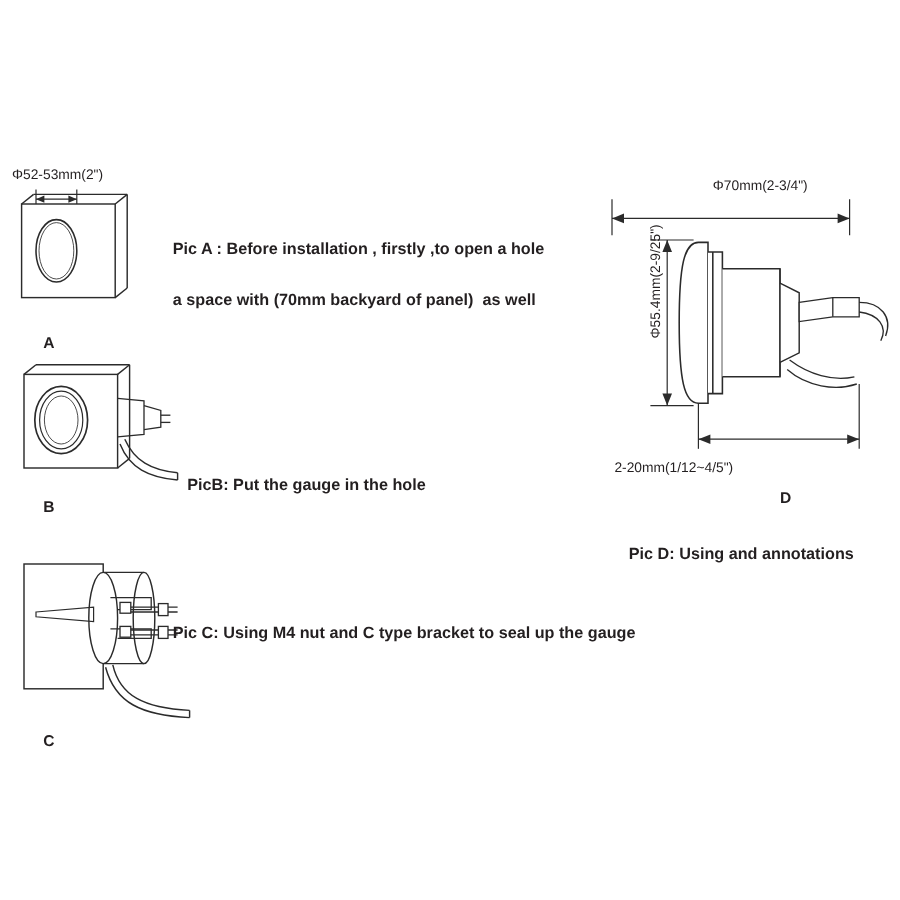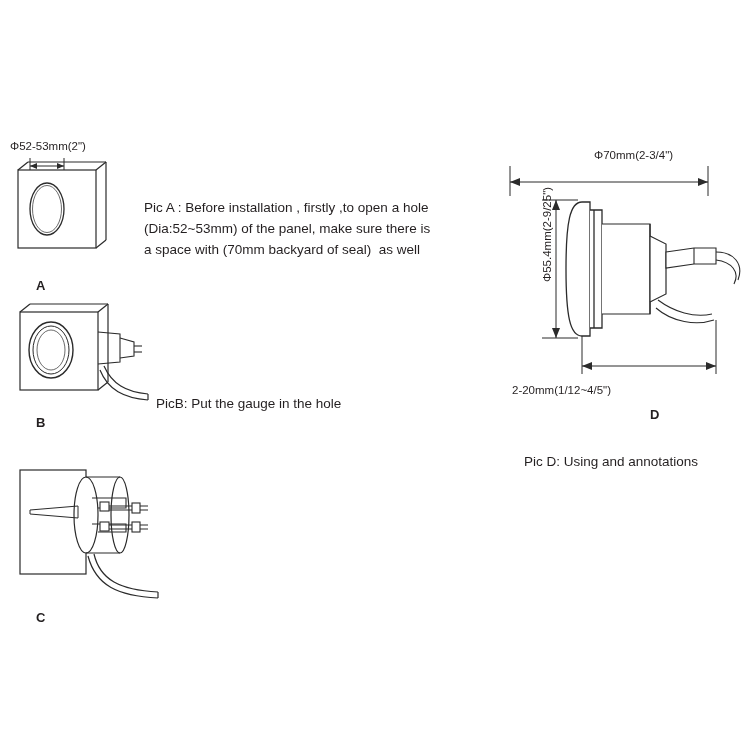--- a/index.html
+++ b/index.html
@@ -16,20 +16,21 @@
     height: 750px;
     background: #ffffff;
     overflow: hidden;
   }
   .abs { position: absolute; }
   .txt {
     color: #231f20;
     font-size: 13.5px;
     line-height: 19px;
     white-space: pre;
+    font-weight: bold;
   }
   .txt-sm {
     color: #231f20;
     font-size: 11.5px;
     line-height: 15px;
     white-space: pre;
   }
   .label-letter {
     color: #231f20;
     font-size: 13px;
@@ -69,22 +70,21 @@
       </g>
 
       <ellipse cx="39" cy="69" rx="17" ry="26" class="ln" stroke-width="1.3" fill="#ffffff"></ellipse>
       <ellipse cx="39" cy="69" rx="14.5" ry="23.5" class="ln" stroke-width="0.7" fill="none"></ellipse>
     </svg>
   </div>
   <div class="abs txt-sm" style="left:10px; top:139px;">Φ52-53mm(2")</div>
   <div class="abs label-letter" style="left:36px; top:278px;">A</div>
 
   <div class="abs txt" style="left:144px; top:198px;">Pic A : Before installation , firstly ,to open a hole</div>
-  <div class="abs txt" style="left:144px; top:219px;">(Dia:52~53mm) of the panel, make sure there is</div>
-  <div class="abs txt" style="left:144px; top:240px;">a space with (70mm backyard of seal)  as well</div>
+  <div class="abs txt" style="left:144px; top:240px;">a space with (70mm backyard of panel)  as well</div>
 
   <div class="abs" style="left:8px; top:300px;">
     <svg width="160" height="120" viewBox="0 0 160 120">
       <g class="ln" stroke-width="1.2">
         <rect x="12" y="12" width="78" height="78" fill="#ffffff"></rect>
         <line x1="90" y1="12" x2="100" y2="4"></line>
         <line x1="90" y1="90" x2="100" y2="82"></line>
         <line x1="100" y1="4" x2="100" y2="82"></line>
         <line x1="12" y1="12" x2="22" y2="4"></line>
         <line x1="22" y1="4" x2="100" y2="4"></line>
@@ -140,20 +140,21 @@
       </g>
 
       <path class="ln" stroke-width="1" d="M22 48 L70 44 L70 56 L22 52 Z" fill="#ffffff"></path>
 
       <path class="ln" stroke-width="1.2" d="M86 92 C 92 118, 112 128, 150 130"></path>
       <path class="ln" stroke-width="1.2" d="M80 94 C 88 124, 110 134, 150 136"></path>
       <line class="ln" stroke-width="1.2" x1="150" y1="130" x2="150" y2="136"></line>
     </svg>
   </div>
   <div class="abs label-letter" style="left:36px; top:610px;">C</div>
+  <div class="abs txt" style="left:144px; top:518px;">Pic C: Using M4 nut and C type bracket to seal up the gauge</div>
 
   <div class="abs" style="left:498px; top:160px;">
     <svg width="230" height="240" viewBox="0 0 230 240">
 
       <g class="ln" stroke-width="1">
         <line x1="12" y1="6" x2="12" y2="36"></line>
         <line x1="210" y1="6" x2="210" y2="36"></line>
         <line x1="12" y1="22" x2="210" y2="22"></line>
         <polygon points="12,22 22,18 22,26" fill="#2b2b2b" stroke="none"></polygon>
         <polygon points="210,22 200,18 200,26" fill="#2b2b2b" stroke="none"></polygon>

